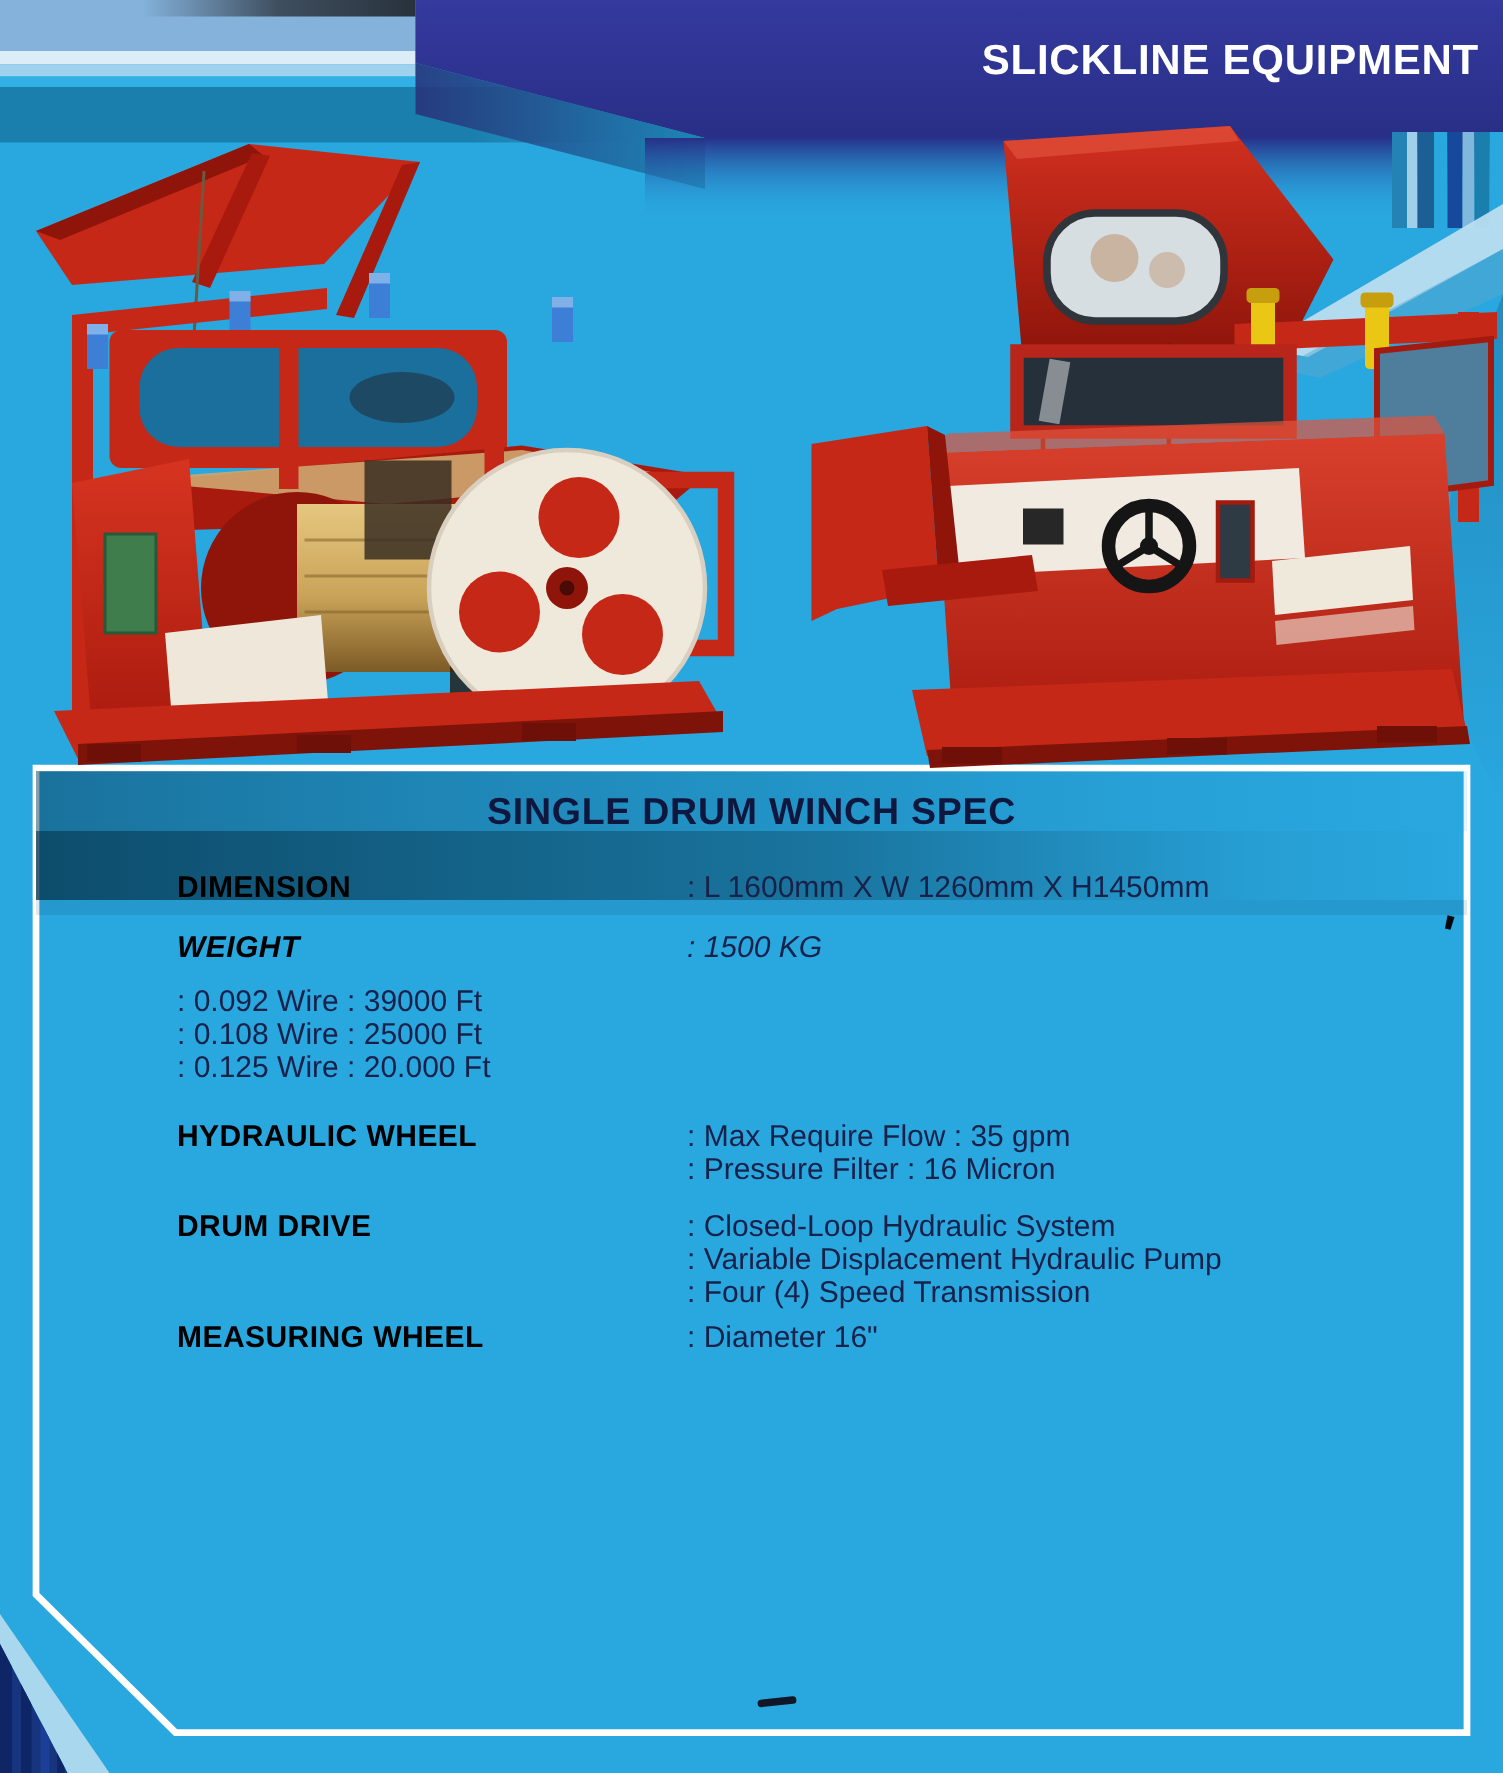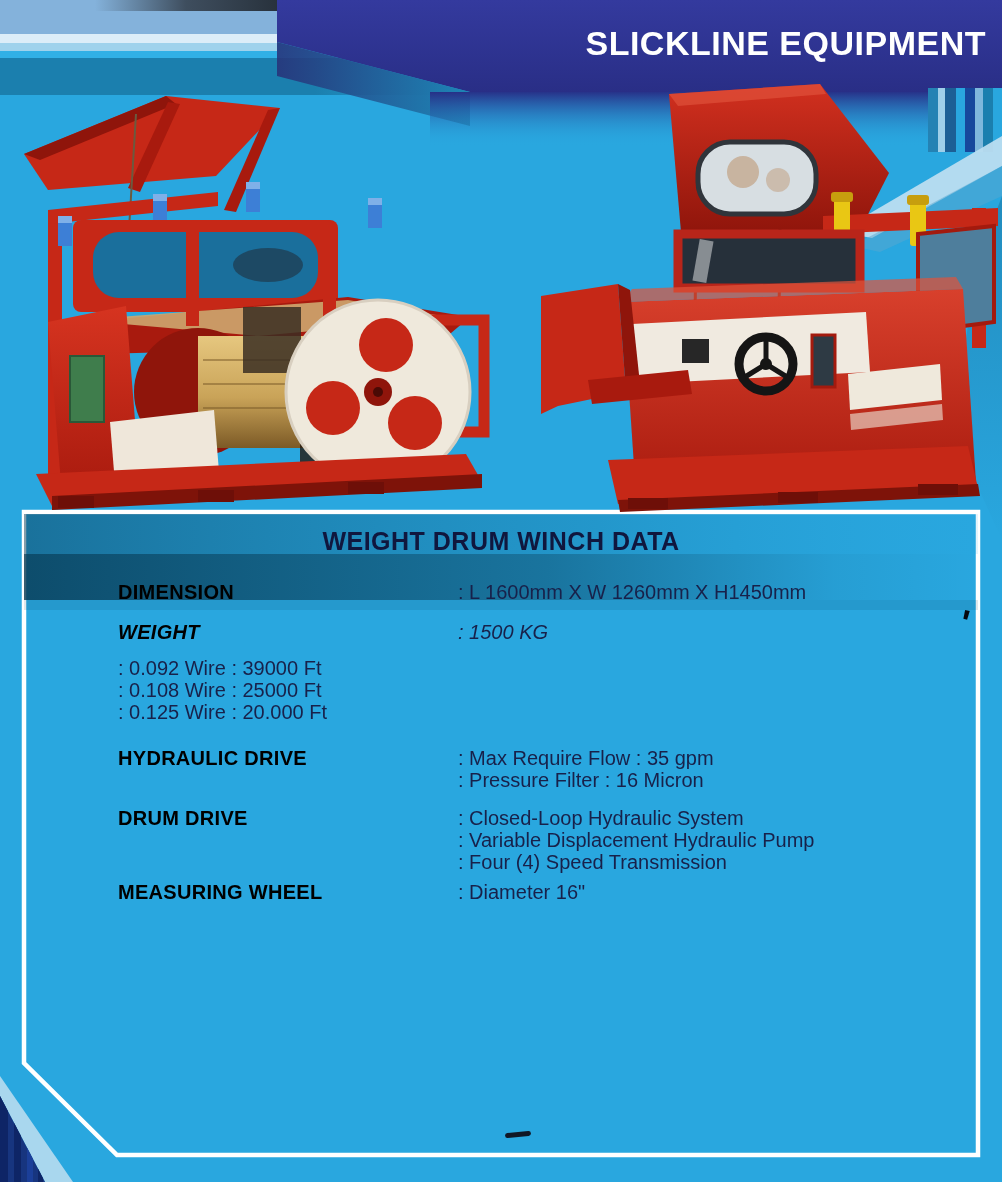--- a/index.html
+++ b/index.html
@@ -4,21 +4,21 @@
 <style>
   html,body{margin:0;padding:0;}
   body{
     width:1002px;height:1182px;position:relative;overflow:hidden;
     background:#29A7DF;
     font-family:"Liberation Sans", sans-serif;
   }
   
   .banner-title{
     position:absolute;top:24px;right:16px;
-    font-size:34px;font-weight:bold;color:#FFFFFF;
+    font-size:28px;font-weight:bold;color:#FFFFFF;
     letter-spacing:0.5px;white-space:nowrap;
     z-index:5;
   }
   
   .panel-title{
     position:absolute;top:527px;left:24px;width:954px;
     text-align:center;font-size:25px;font-weight:bold;
     color:#10173E;letter-spacing:0.5px;z-index:6;
   }
   .rows{
@@ -293,21 +293,21 @@
     <polygon points="80,376 440,362 450,404 90,420" fill="#C62817"></polygon>
     <polygon points="90,416 450,400 452,412 92,428" fill="#7E1309"></polygon>
     <rect x="100" y="414" width="40" height="11" fill="#6E0F08"></rect>
     <rect x="250" y="408" width="40" height="11" fill="#6E0F08"></rect>
     <rect x="390" y="400" width="40" height="11" fill="#6E0F08"></rect>
   </g>
 </svg>
 
 <div class="banner-title">SLICKLINE EQUIPMENT</div>
 
-<div class="panel-title">WEIGHT DRUM WINCH DATA</div>
+<div class="panel-title">SINGLE DRUM WINCH SPEC</div>
 
 <div class="rows" id="rows">
     <div class="row">
       <div class="label">DIMENSION</div>
       <div class="vals">
         <div class="vline">: L 1600mm X W 1260mm X H1450mm</div>
       </div>
     </div>
     <div class="row">
       <div class="label">WEIGHT</div>
@@ -316,21 +316,21 @@
       </div>
     </div>
     <div class="row">
       <div class="vals">
         <div class="vline">: 0.092 Wire : 39000 Ft</div>
         <div class="vline">: 0.108 Wire : 25000 Ft</div>
         <div class="vline">: 0.125 Wire : 20.000 Ft</div>
       </div>
     </div>
     <div class="row">
-      <div class="label">HYDRAULIC DRIVE</div>
+      <div class="label">HYDRAULIC WHEEL</div>
       <div class="vals">
         <div class="vline">: Max Require Flow : 35 gpm</div>
         <div class="vline">: Pressure Filter : 16 Micron</div>
       </div>
     </div>
     <div class="row">
       <div class="label">DRUM DRIVE</div>
       <div class="vals">
         <div class="vline">: Closed-Loop Hydraulic System</div>
         <div class="vline">: Variable Displacement Hydraulic Pump</div>

